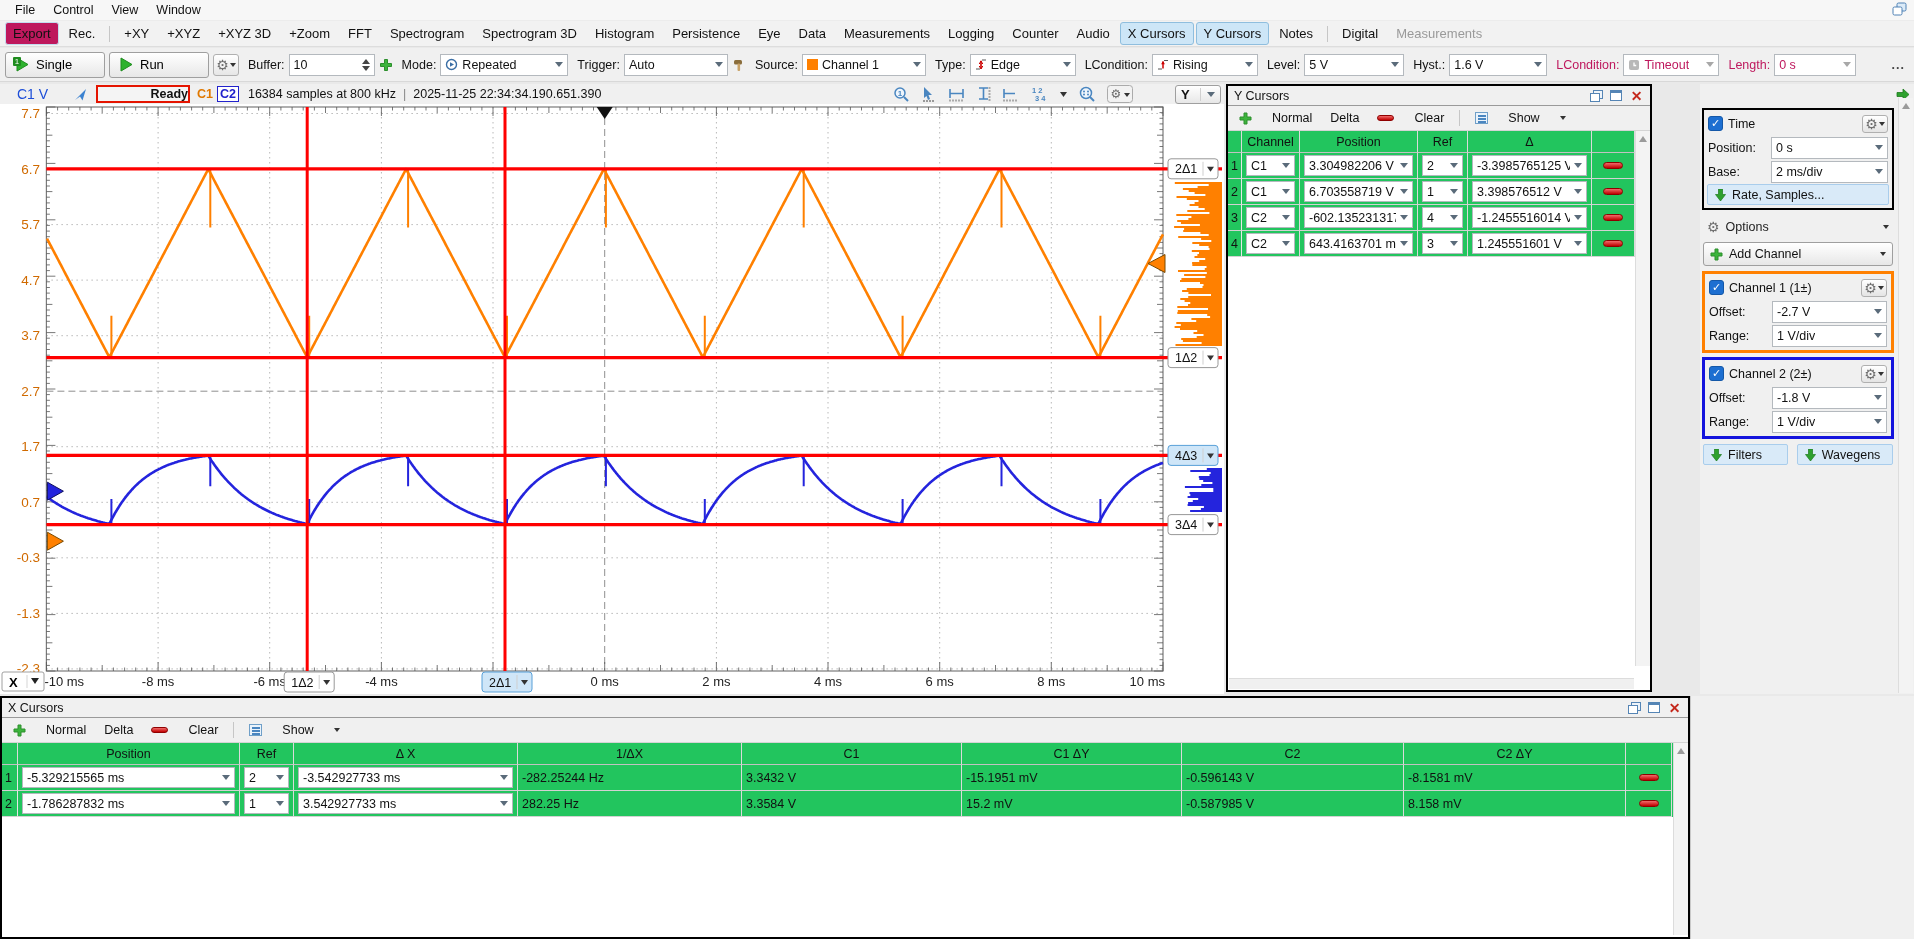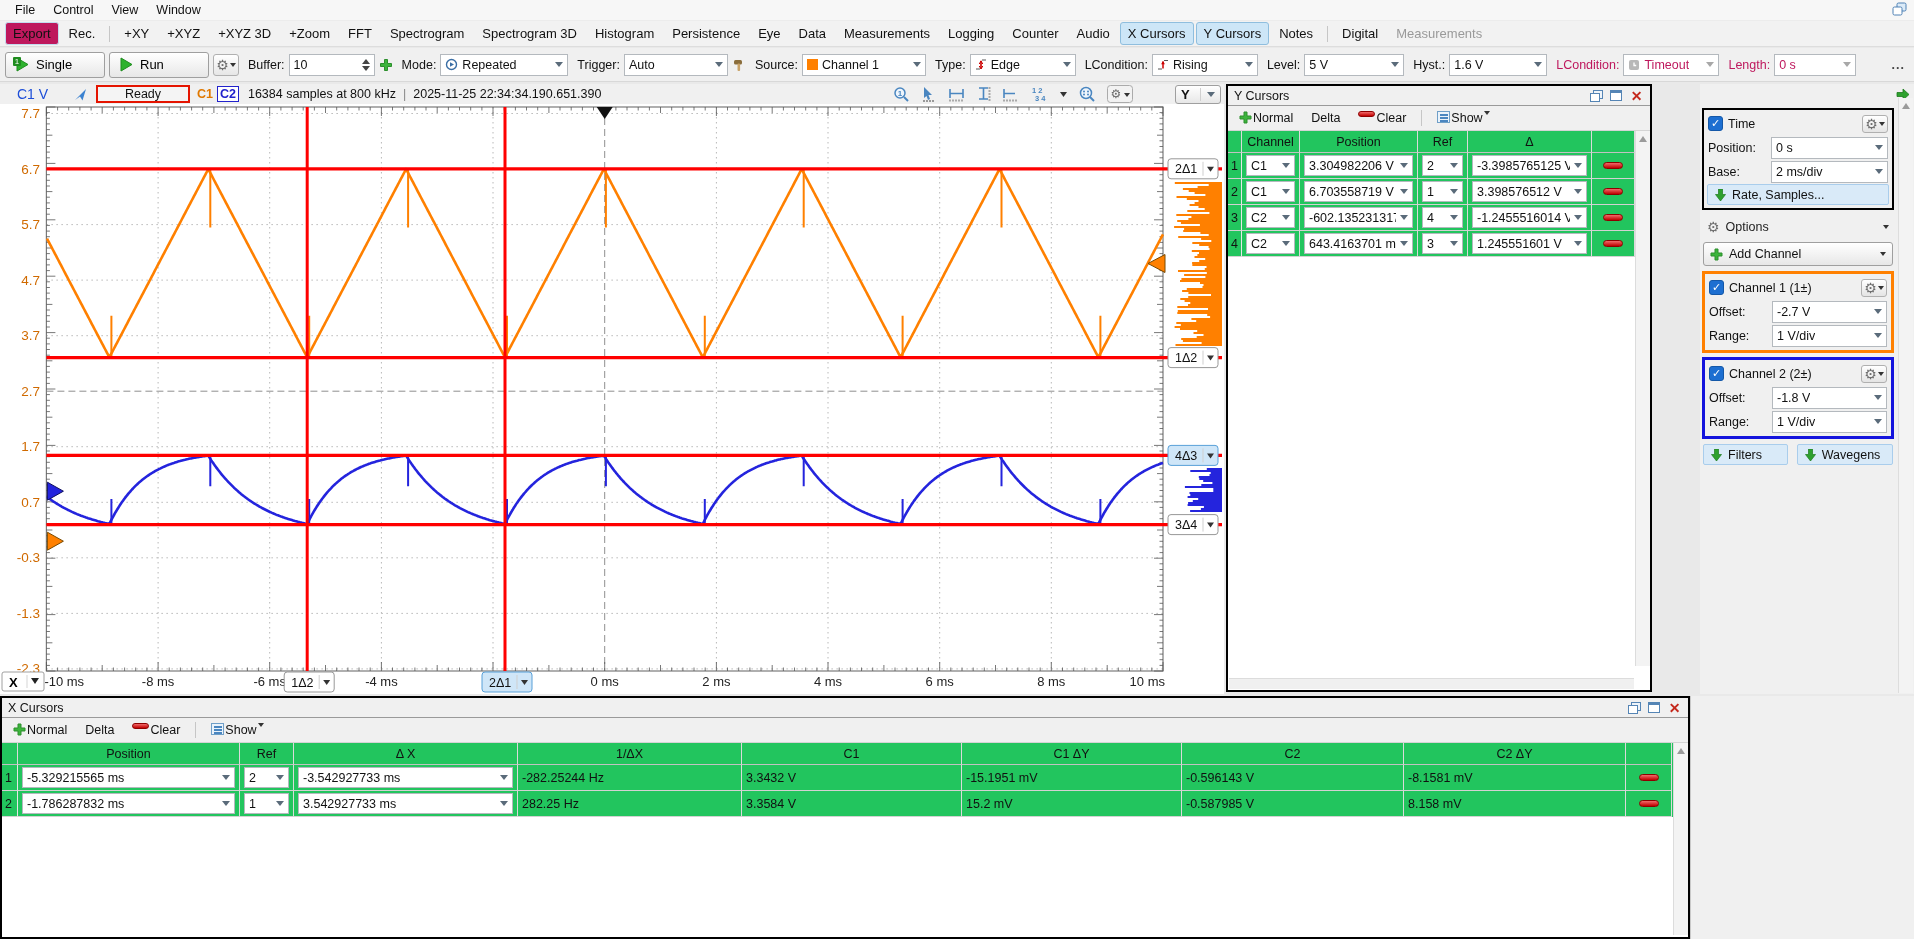--- a/index.html
+++ b/index.html
@@ -38,21 +38,21 @@
            color:#6b6b6b;font-size:13px;gap:1px}
   .mini{width:0;height:0;border-left:3px solid transparent;border-right:3px solid transparent;border-top:4px solid #333}
   .more{margin-left:auto;color:#444;font-weight:bold;letter-spacing:1px;padding-right:4px}
   
   .scope{position:absolute;left:0;top:84px;width:1224px;height:610px;background:#fff}
   .scope-status{position:absolute;left:0;top:0;width:1224px;height:20px;background:#f0f0f0;
                 display:flex;align-items:center}
   .c1v{color:#1d4ed8;font-size:14px;margin-left:17px;width:50px}
   .sarrow{margin-left:6px;width:15px}
   .readybox{margin-left:8px;width:94px;height:18px;border:2px solid #e51400;background:#f4f4f4;
-            text-align:center;font-weight:normal;line-height:14px}
+            text-align:right;font-weight:bold;line-height:14px}
   .c1tag{color:#e07800;font-weight:bold;margin-left:7px}
   .c2tag{color:#2222cc;font-weight:bold;border:1px solid #2222cc;padding:0 2px;margin-left:4px;background:#fff}
   .samples{margin-left:9px;white-space:nowrap}
   .ssep{margin:0 7px;color:#888}
   .tstamp{white-space:nowrap}
   .plot-tools{position:absolute;left:893px;top:1px;display:flex;align-items:center;gap:11px;height:18px}
   .ybtn{position:absolute;left:1175px;top:1px;width:46px;height:19px;display:flex;align-items:center;
         padding:0 5px;font-weight:bold;font-size:13px;gap:6px}
   .ybtn .vr{width:1px;height:13px;background:#d0d0d0;margin-left:auto}
   #plotwrap{position:absolute;left:0;top:20px;width:1224px;height:590px}
@@ -62,21 +62,21 @@
   .ptitle{height:20px;background:#f0f0f0;display:flex;align-items:center;padding:0 6px;
           border-bottom:1px solid #9a9a9a;font-size:12.5px}
   .winbtns{margin-left:auto;display:flex;align-items:center;gap:7px}
   .wb{width:15px;height:13px;position:relative;display:flex;align-items:center;justify-content:center}
   .wb.restore::before{content:"";position:absolute;left:5px;top:1px;width:8px;height:7px;border:1px solid #5585b5;background:#eef4fa}
   .wb.restore::after{content:"";position:absolute;left:2px;top:4px;width:8px;height:7px;border:1px solid #5585b5;background:#fff}
   .wb.maxi{width:12px;height:11px;border:1px solid #5585b5;border-top:3px solid #5585b5;background:#fff}
   .wb.close{color:#c4281c;font-weight:bold;font-size:14px}
   .ptoolbar{height:25px;background:#f0f0f0;display:flex;align-items:center;gap:4px;padding:0 4px;
             border-bottom:1px solid #d4d4d4}
-  .tbtn{display:flex;gap:1px;padding:2px 7px;border-radius:3px}
+  .tbtn{display:flex;align-items:center;gap:20px;padding:2px 7px;border-radius:3px}
   .minuspill{width:20px;height:7px;border-radius:4px;background:linear-gradient(#f26a6a,#c00000);
              border:1px solid #8f0000;display:inline-block}
   .minuspill.sm{width:17px;height:6px}
   .listicon{width:13px;height:12px;border:1px solid #6f9fc8;background:#eaf3fb;position:relative}
   .listicon::before{content:"";position:absolute;left:2px;top:2px;width:8px;height:1.5px;background:#4a86c0;
                     box-shadow:0 3px 0 #4a86c0,0 6px 0 #4a86c0}
   
   .tablewrap{position:relative}
   .trow{display:flex;background:#22c55e}
   .tcell{border-right:1px solid #dadada;border-bottom:1px solid #d2d2d2;padding:2px 4px;

